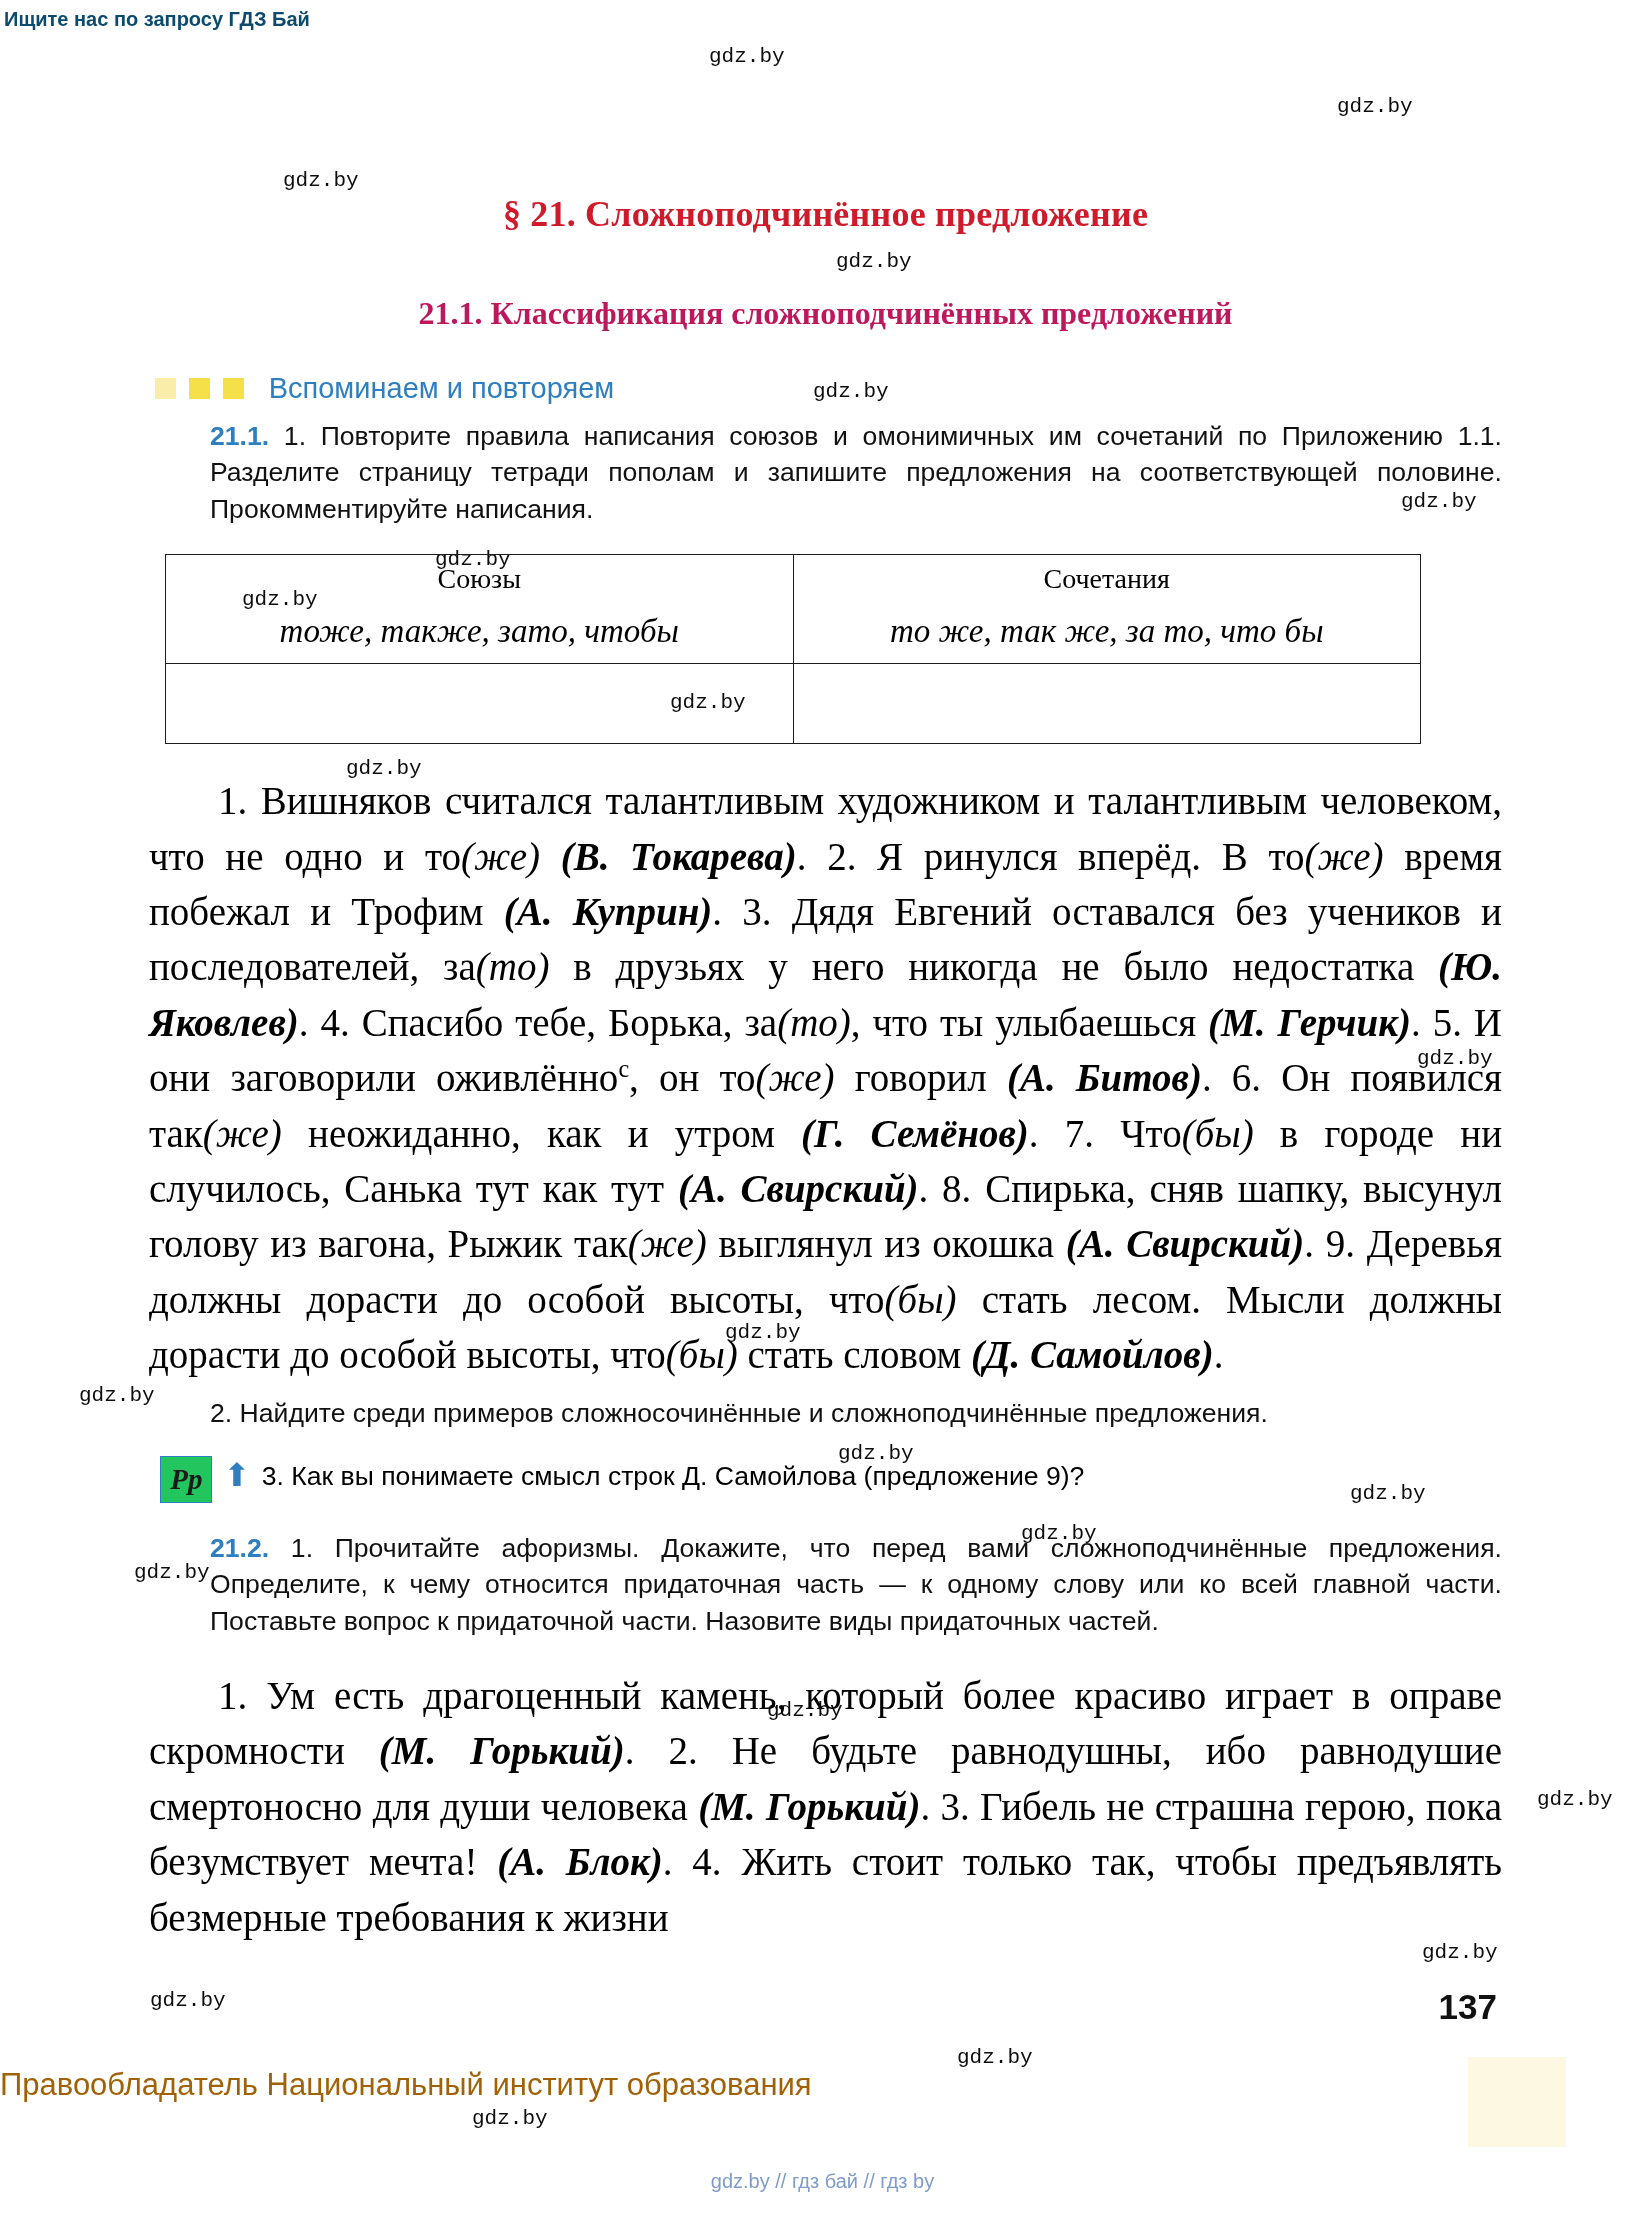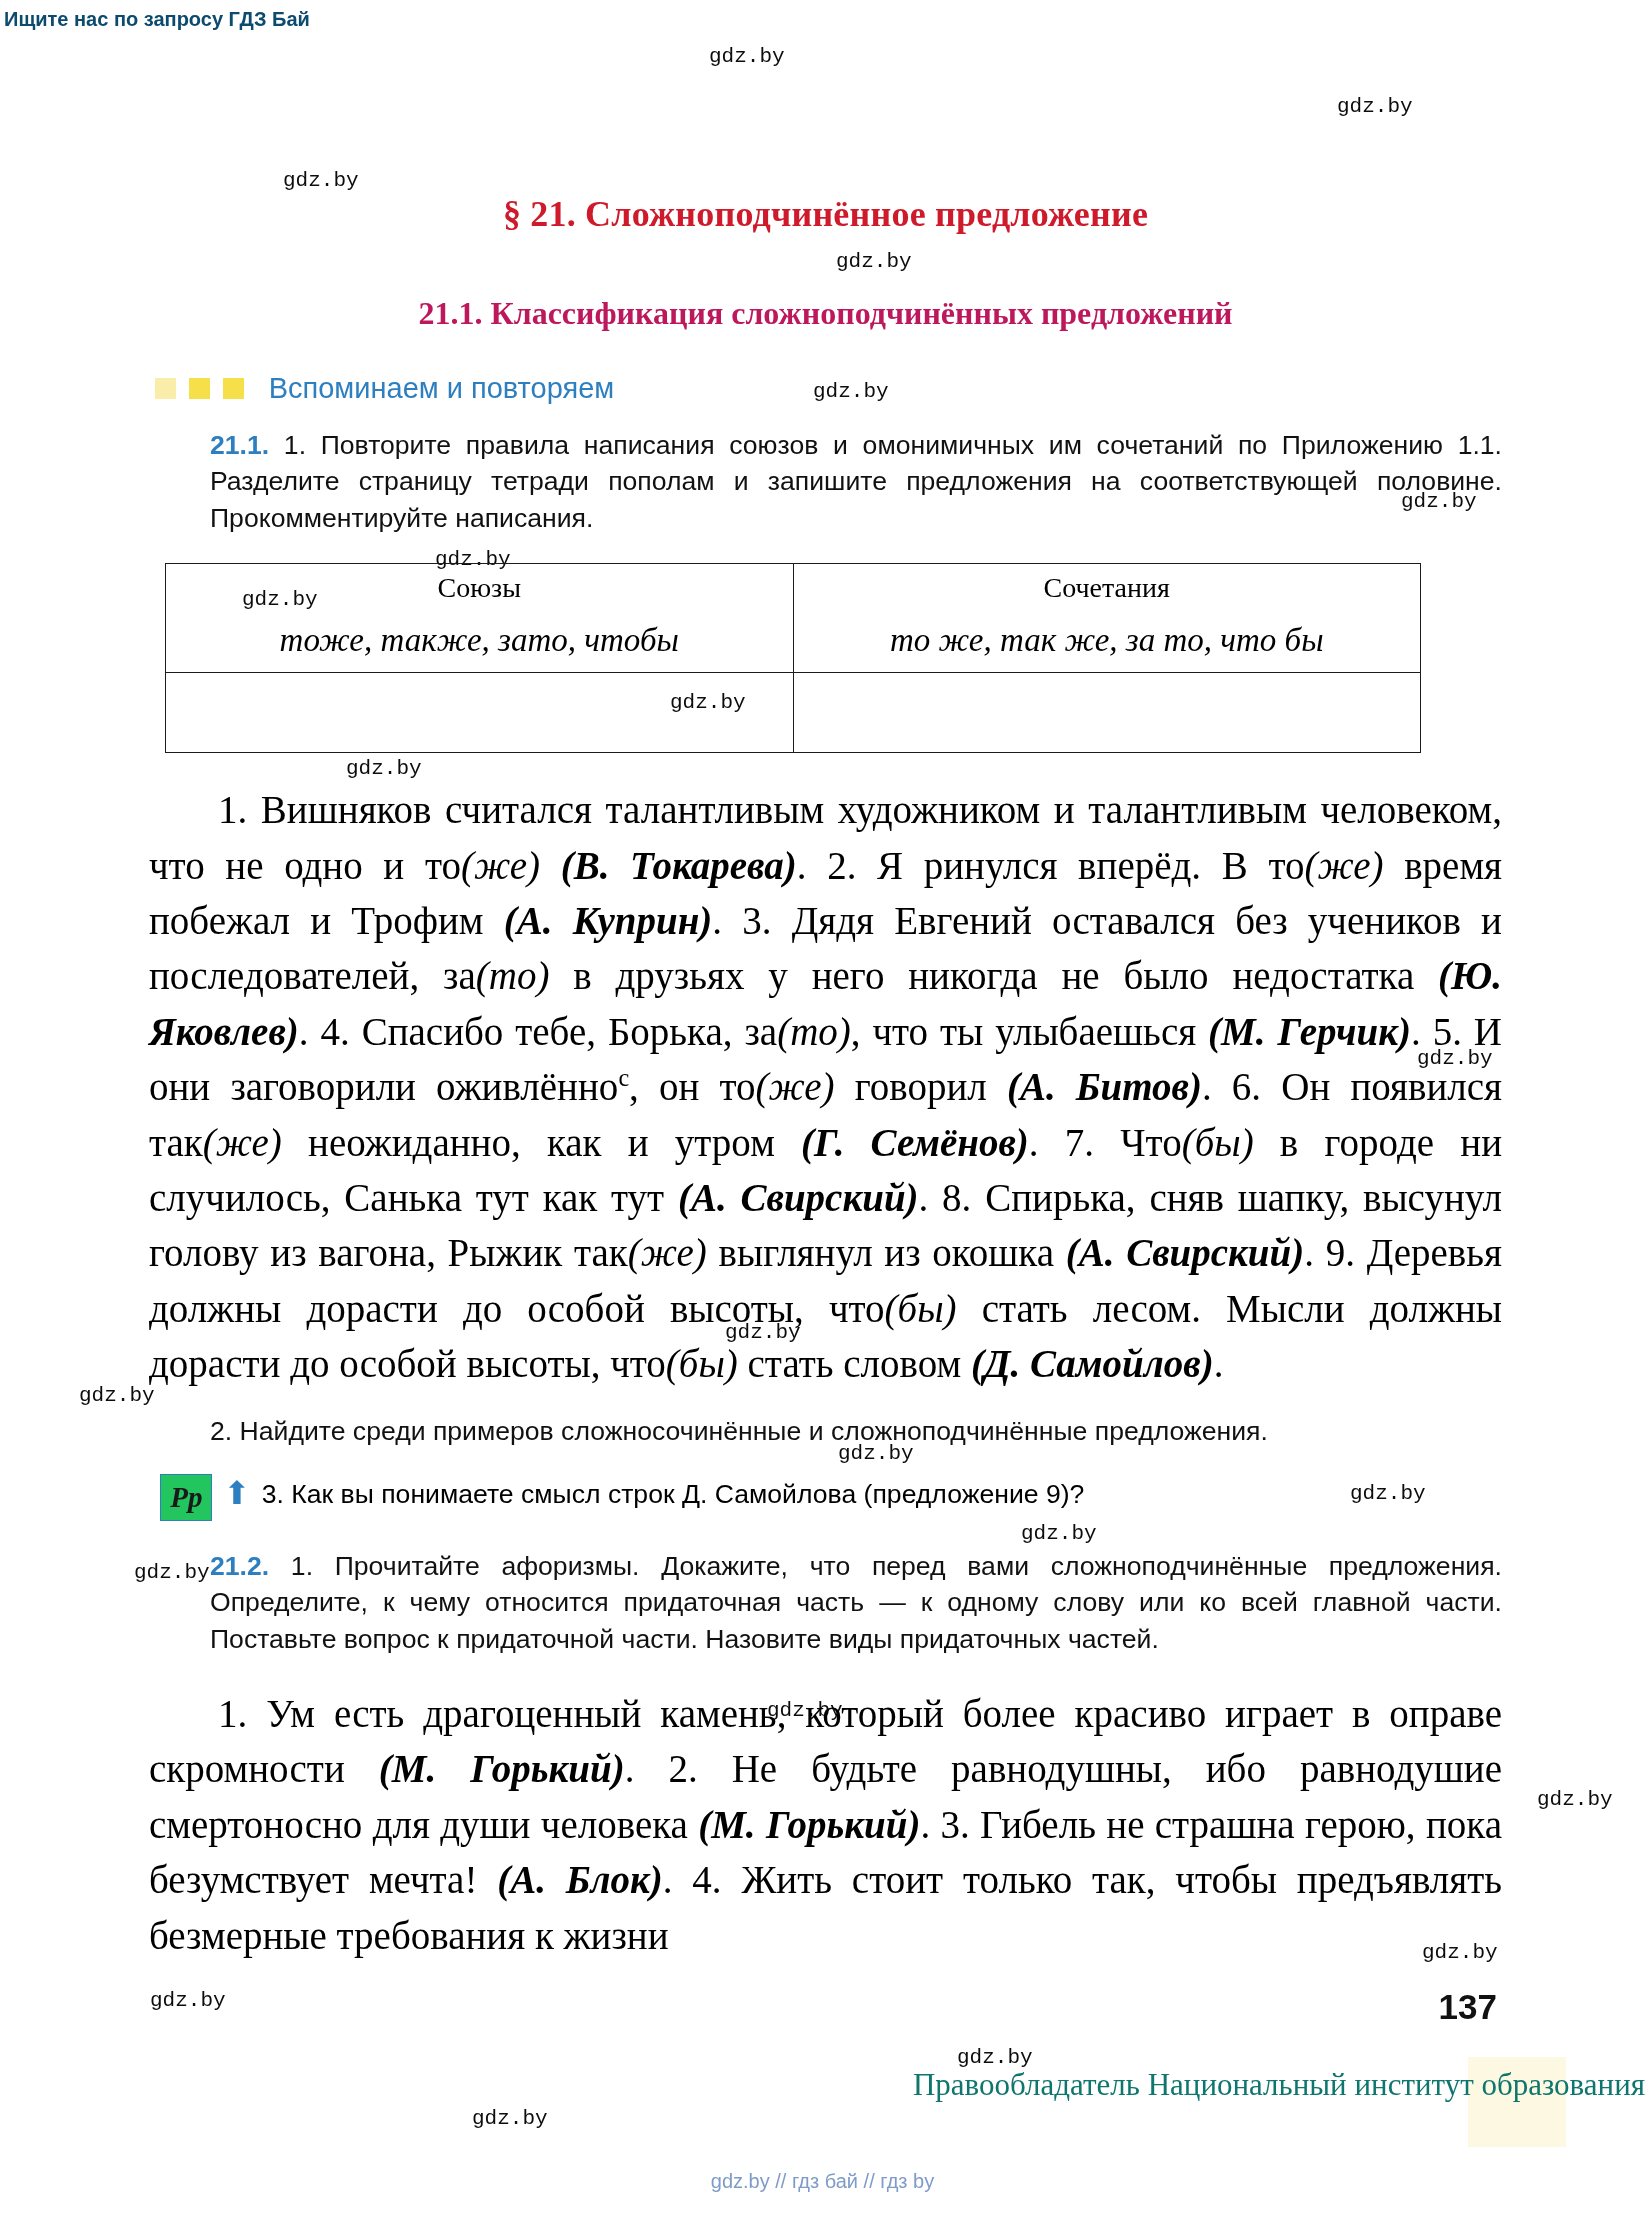--- a/index.html
+++ b/index.html
@@ -48,23 +48,23 @@
     text-align: center;
     color: #7f9bc9;
     font-family: "Liberation Sans", sans-serif;
     font-size: 20px;
   }
   .copyright {
     position: absolute;
     left: 0;
     bottom: 113px;
     width: 100%;
-    text-align: right;
-    color: #0f766e;
-    font-family: Liberation Serif, serif;
+    text-align: left;
+    color: #a16207;
+    font-family: Liberation Sans, sans-serif;
     font-size: 31px;
   }
   .yellowbox {
     position: absolute;
     right: 79px;
     bottom: 69px;
     width: 98px;
     height: 90px;
     background: #fdf8e2;
   }
@@ -113,21 +113,21 @@
     color: #2e7fc0;
     font-family: "Liberation Sans", sans-serif;
     font-size: 29px;
   }
 
   .task {
     font-family: "Liberation Sans", sans-serif;
     font-size: 26.6px;
     line-height: 1.37;
     text-align: justify;
-    margin-top: 22px;
+    margin-top: 13px;
     color: #111;
   }
   .num {
     color: #2e7fc0;
     font-weight: bold;
   }
   .indent { padding-left: 61px; }
 
   table.cl {
     border-collapse: collapse;

